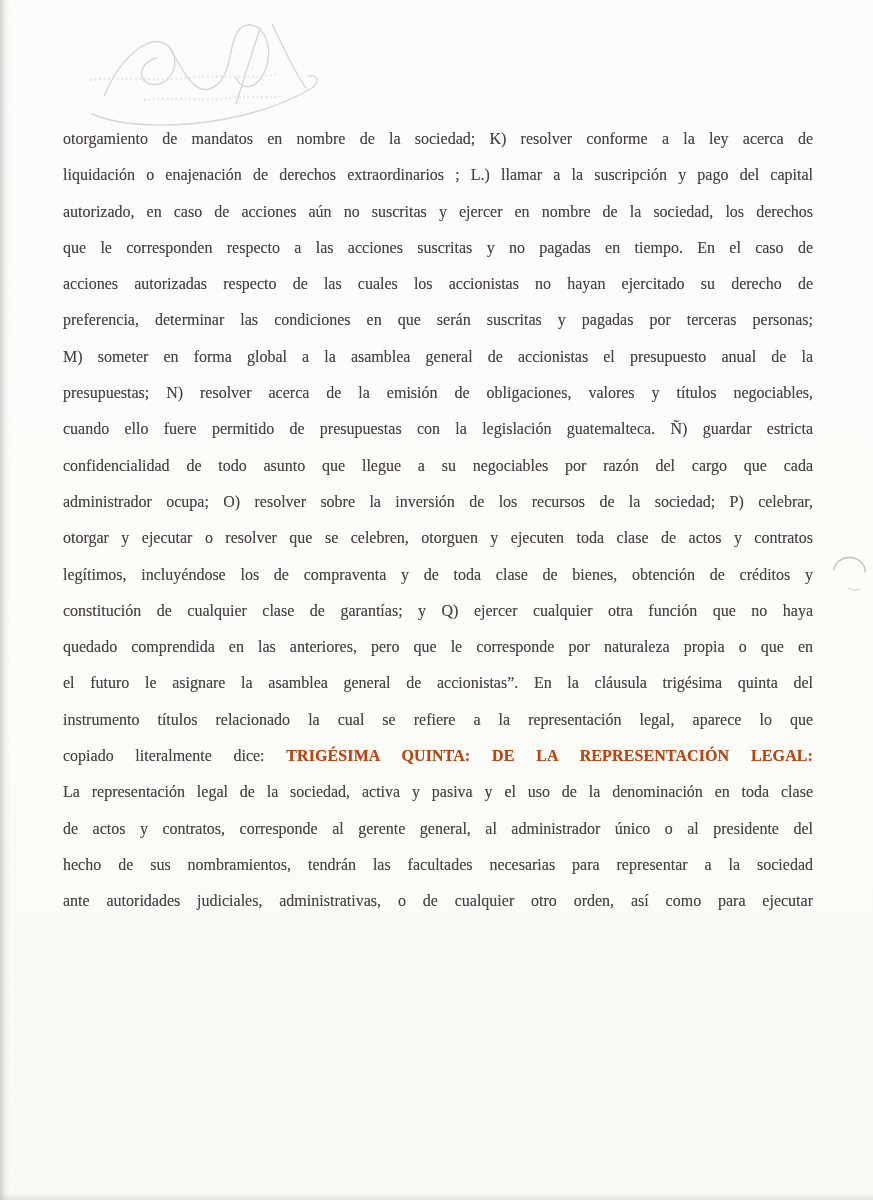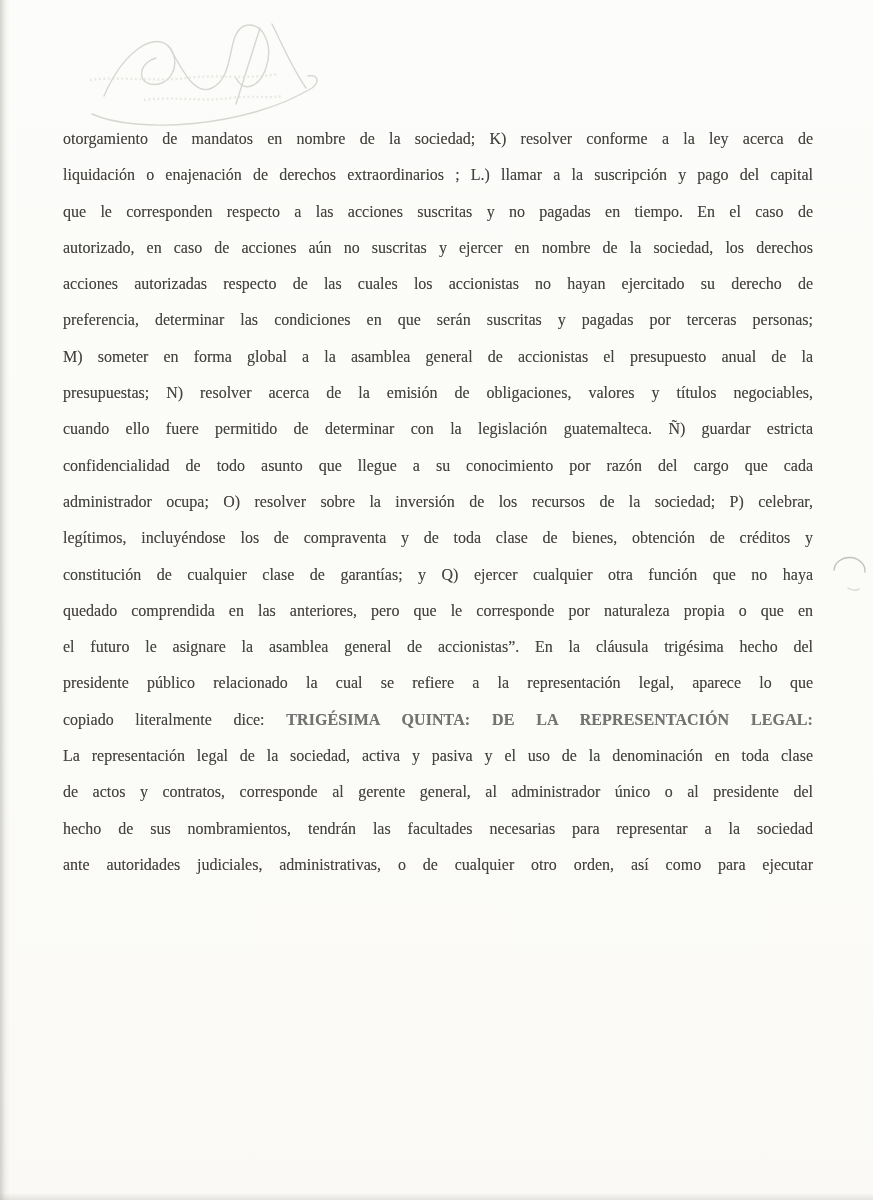--- a/index.html
+++ b/index.html
@@ -58,21 +58,21 @@
     text-align: justify;
     text-align-last: justify;
     overflow: visible;
   }
   .line.natural-end {
     text-align-last: left;
   }
   .bold-seg {
     font-weight: bold;
     letter-spacing: 0.1px;
-    color: #737373;
+    color: #c2410c;
   }
 </style>
 </head>
 <body>
 
 <div class="scan-edge-left"></div>
 <div class="scan-edge-bottom"></div>
 
 <div class="signature-wrap">
   <svg width="250" height="115" viewBox="0 0 250 115">
@@ -95,34 +95,35 @@
     <g fill="none" stroke="#b3b4b0" stroke-width="1.4" stroke-linecap="round">
       <path d="M 6 22 A 15 13 0 1 1 37 24" opacity="0.8"></path>
       <path d="M 20 40 q 7 4 11 1" opacity="0.5"></path>
     </g>
   </svg>
 </div>
 
 <div class="textblock">
   <div class="line">otorgamiento de mandatos en nombre de la sociedad; K) resolver conforme a la ley acerca de</div>
   <div class="line">liquidación o enajenación de derechos extraordinarios ; L.) llamar a la suscripción y pago del capital</div>
+  <div class="line">autorizado, en caso de acciones aún no suscritas y ejercer en nombre de la sociedad, los derechos</div>
   <div class="line">que le corresponden respecto a las acciones suscritas y no pagadas en tiempo. En el caso de</div>
-  <div class="line">autorizado, en caso de acciones aún no suscritas y ejercer en nombre de la sociedad, los derechos</div>
   <div class="line">acciones autorizadas respecto de las cuales los accionistas no hayan ejercitado su derecho de</div>
   <div class="line">preferencia, determinar las condiciones en que serán suscritas y pagadas por terceras personas;</div>
   <div class="line">M) someter en forma global a la asamblea general de accionistas el presupuesto anual de la</div>
   <div class="line">presupuestas; N) resolver acerca de la emisión de obligaciones, valores y títulos negociables,</div>
-  <div class="line">cuando ello fuere permitido de determinar con la legislación guatemalteca. Ñ) guardar estricta</div>
-  <div class="line">confidencialidad de todo asunto que llegue a su conocimiento por razón del cargo que cada</div>
+  <div class="line">cuando ello fuere permitido de presupuestas con la legislación guatemalteca. Ñ) guardar estricta</div>
+  <div class="line">confidencialidad de todo asunto que llegue a su negociables por razón del cargo que cada</div>
   <div class="line">administrador ocupa; O) resolver sobre la inversión de los recursos de la sociedad; P) celebrar,</div>
+  <div class="line">otorgar y ejecutar o resolver que se celebren, otorguen y ejecuten toda clase de actos y contratos</div>
   <div class="line">legítimos, incluyéndose los de compraventa y de toda clase de bienes, obtención de créditos y</div>
   <div class="line">constitución de cualquier clase de garantías; y Q) ejercer cualquier otra función que no haya</div>
   <div class="line">quedado comprendida en las anteriores, pero que le corresponde por naturaleza propia o que en</div>
-  <div class="line">el futuro le asignare la asamblea general de accionistas”. En la cláusula trigésima hecho del</div>
-  <div class="line">presidente público relacionado la cual se refiere a la representación legal, aparece lo que</div>
+  <div class="line">el futuro le asignare la asamblea general de accionistas”. En la cláusula trigésima quinta del</div>
+  <div class="line">instrumento títulos relacionado la cual se refiere a la representación legal, aparece lo que</div>
   <div class="line">
     <span>copiado literalmente dice: </span><span class="bold-seg">TRIGÉSIMA QUINTA: DE LA REPRESENTACIÓN LEGAL:</span>
   </div>
   <div class="line">La representación legal de la sociedad, activa y pasiva y el uso de la denominación en toda clase</div>
   <div class="line">de actos y contratos, corresponde al gerente general, al administrador único o al presidente del</div>
   <div class="line">hecho de sus nombramientos, tendrán las facultades necesarias para representar a la sociedad</div>
   <div class="line">ante autoridades judiciales, administrativas, o de cualquier otro orden, así como para ejecutar</div>
 </div>
 
 </body></html>

